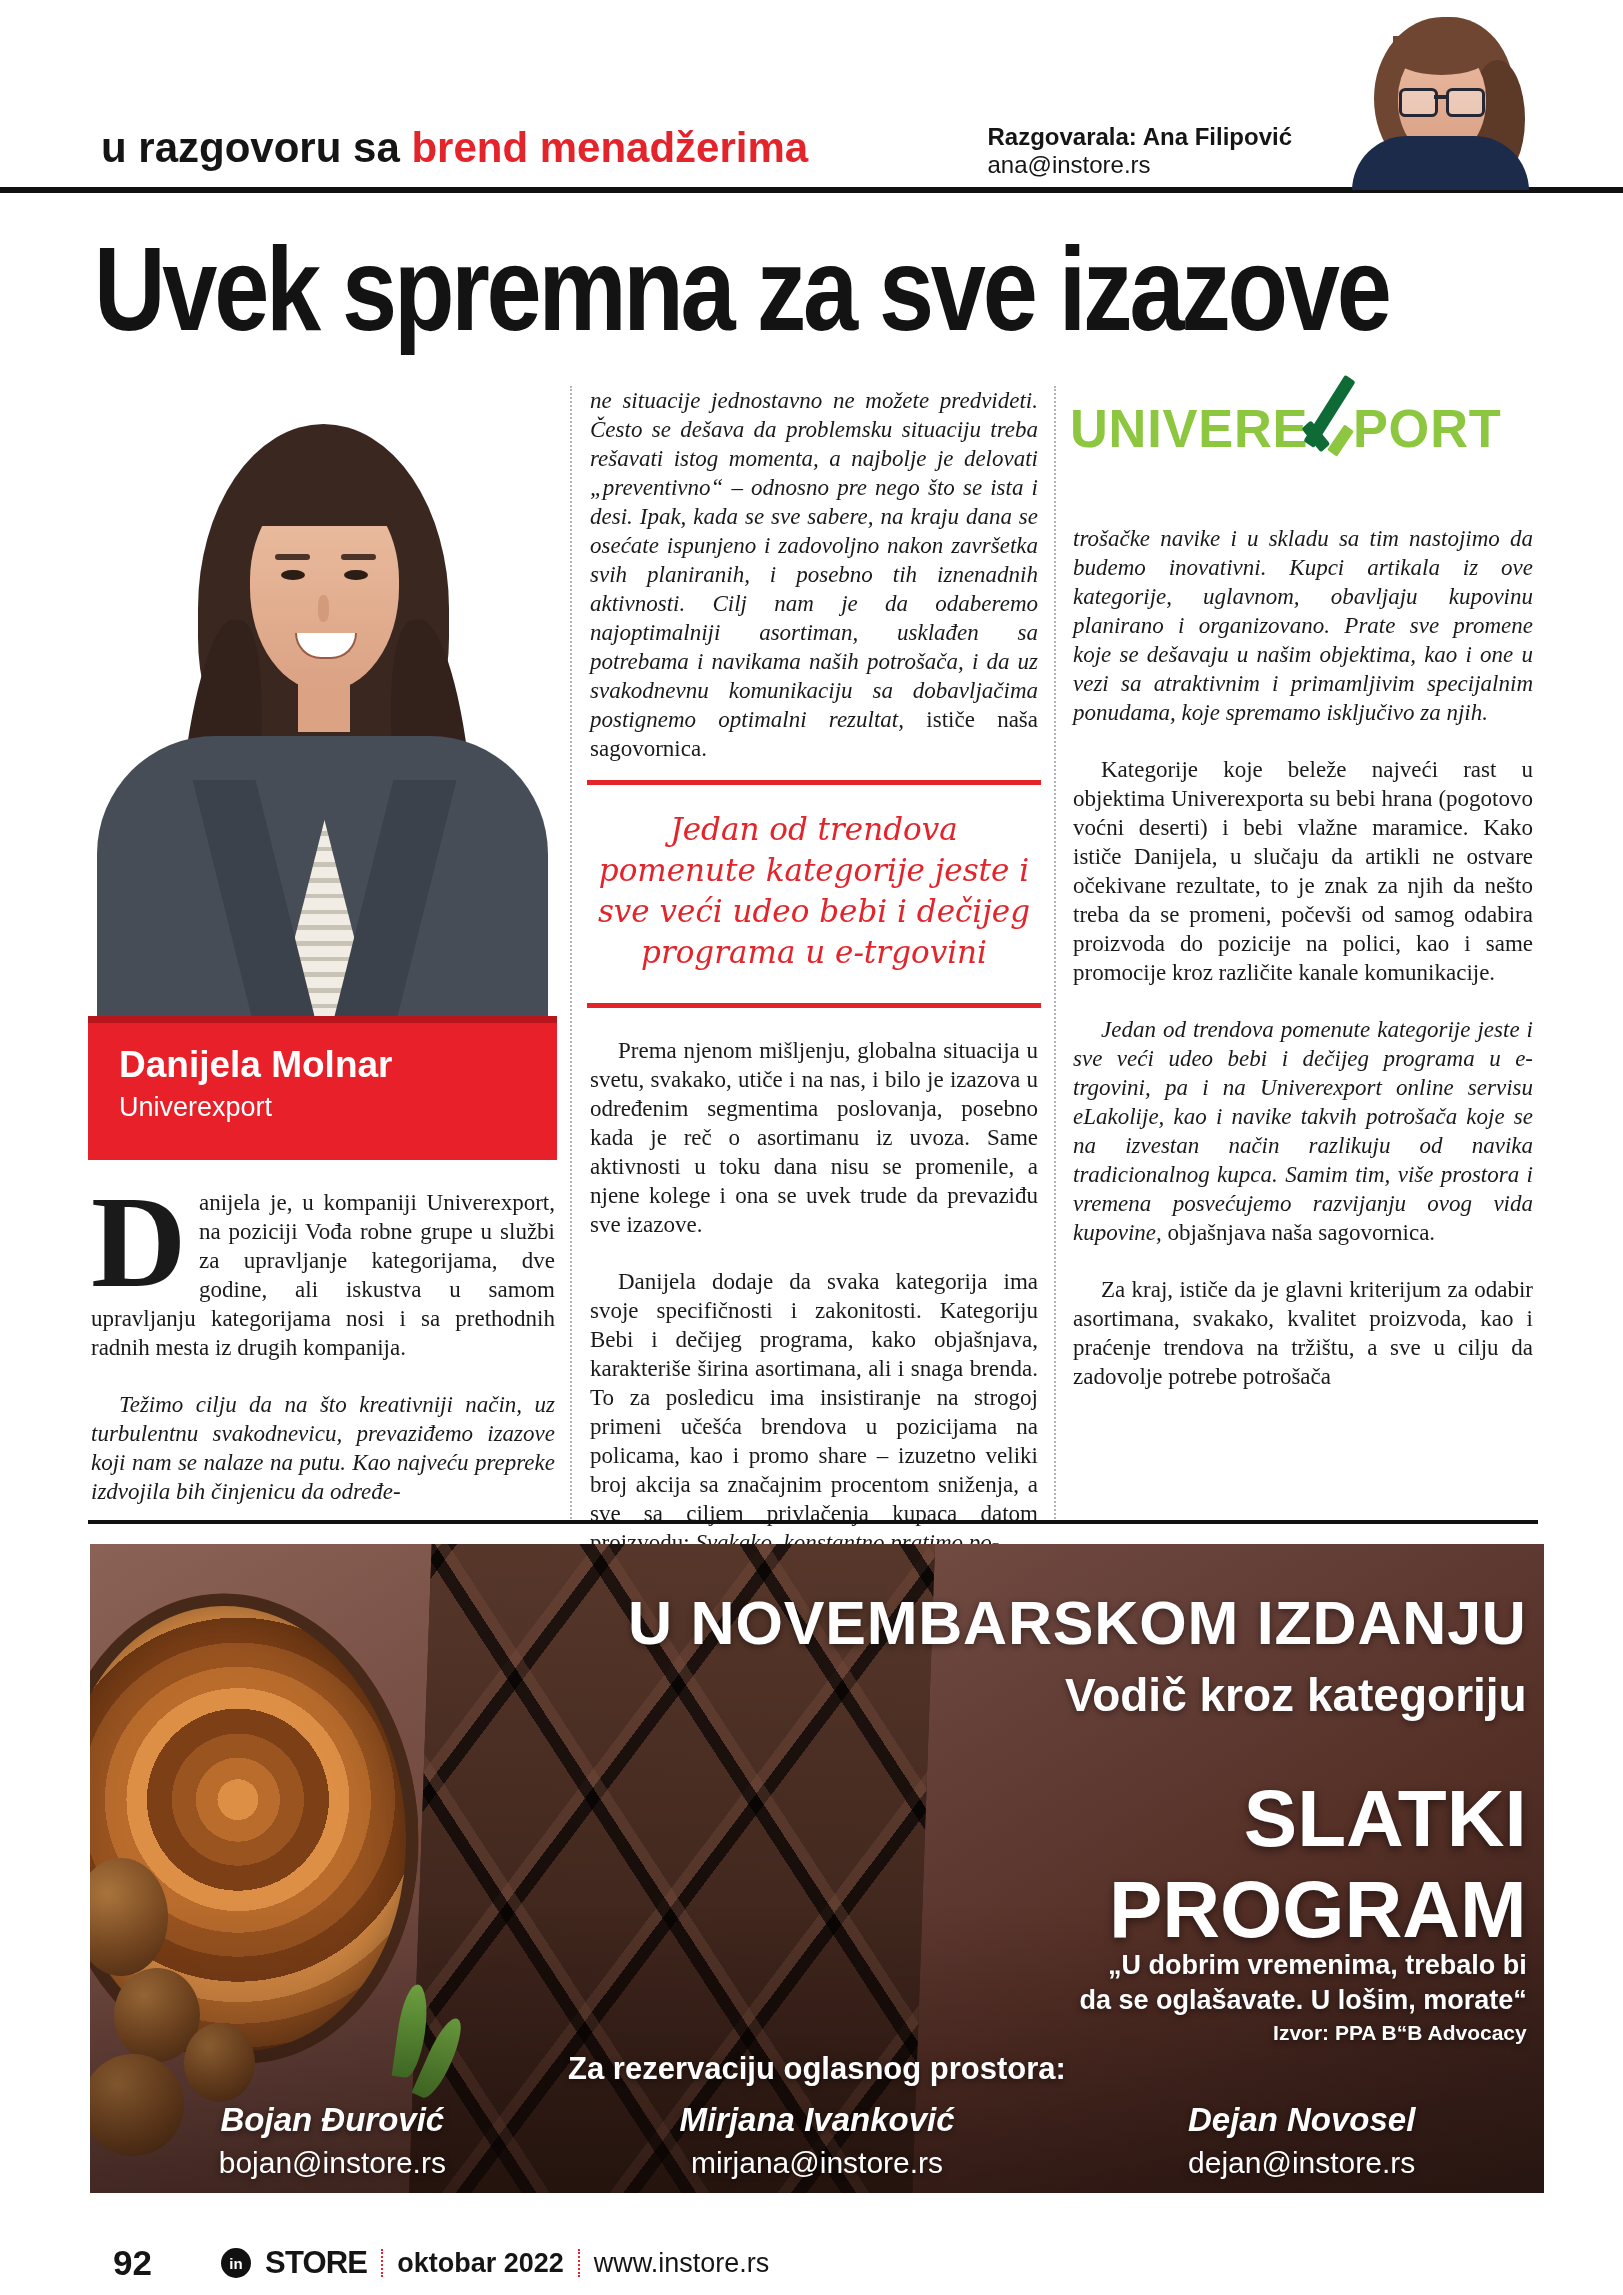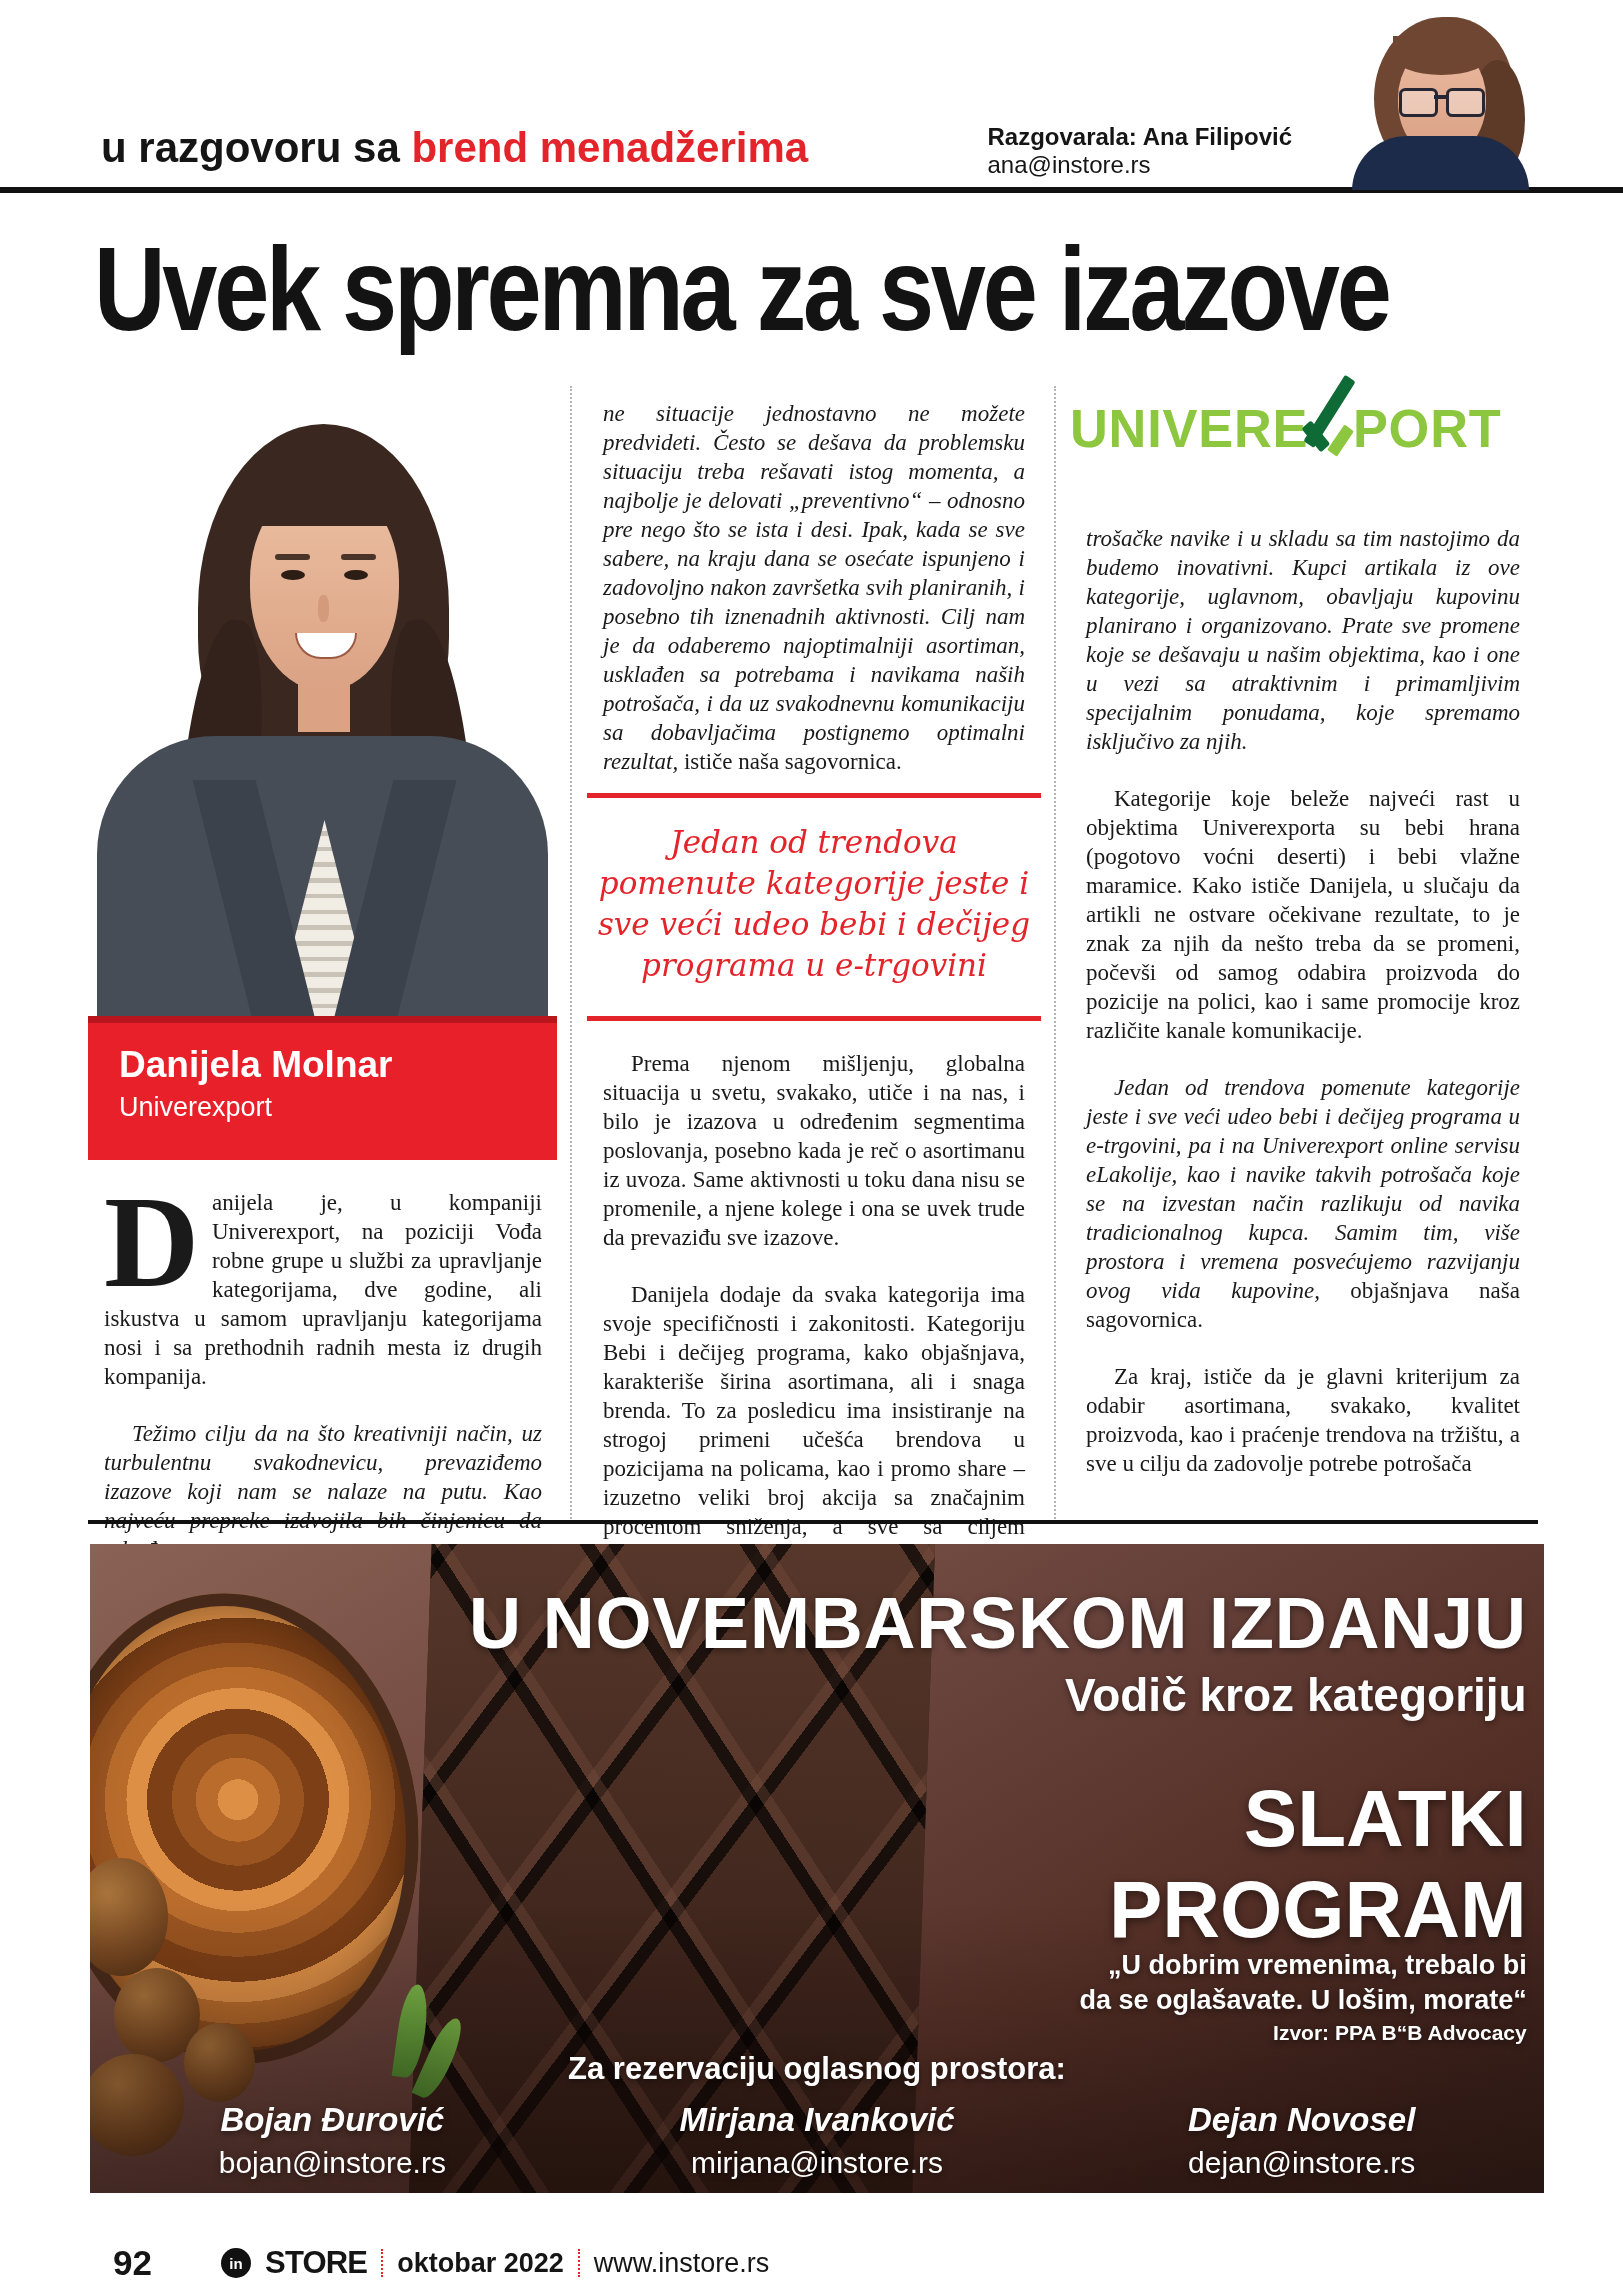--- a/index.html
+++ b/index.html
@@ -29,21 +29,21 @@
          transform:scaleX(.84);transform-origin:left top;white-space:nowrap;color:#131313;}
   
   .col{position:absolute;top:383px;font-family:"Liberation Serif",serif;font-size:23px;line-height:29px;
        text-align:justify;color:#1a1a1a;}
   .col1{left:88px;width:470px;}
   .col2{left:587px;width:454px;}
   .col3{left:1070px;width:466px;}
   .vdiv{position:absolute;top:386px;height:1136px;width:0;border-left:2.4px dotted #b5b5b5;}
   .vdiv.d1{left:570px;}.vdiv.d2{left:1054px;}
   .it{font-style:italic;}
-  p.para{margin:16px;}
+  p.para{margin:3px;}
   p.indent{text-indent:28px;}
   p.gap{margin-top:28px;}
   .dropcap{float:left;font-size:132px;line-height:96px;font-weight:bold;padding:6.3px 12.6px 0 0;font-family:"Liberation Serif",serif;}
   
   .portrait{position:relative;width:470px;height:633px;background:#fff;overflow:hidden;}
   .dp-hairback{position:absolute;left:110px;top:41px;width:251px;height:369px;border-radius:50% 50% 42% 42%;background:#3a2820;}
   .dp-strandL{position:absolute;left:93px;top:236px;width:75px;height:361px;border-radius:45%;background:#33221b;transform:rotate(6deg);}
   .dp-strandR{position:absolute;left:308px;top:236px;width:75px;height:338px;border-radius:45%;background:#33221b;transform:rotate(-6deg);}
   .dp-face{position:absolute;left:162px;top:102px;width:149px;height:206px;border-radius:48% 48% 52% 52%;background:linear-gradient(#ecbfa2,#dba284);}
   .dp-hairtop{position:absolute;left:154px;top:75px;width:165px;height:68px;border-radius:50% 50% 0 0;background:#3a2820;}
@@ -92,21 +92,21 @@
                             repeating-linear-gradient(-55deg, rgba(0,0,0,.65) 0 12.6px, rgba(120,78,62,.35) 12.6px 23.6px, transparent 23.6px 134px),
                             linear-gradient(#5a392c,#2c1812);}
   .ad-nut{position:absolute;border-radius:50%;background:radial-gradient(circle at 35% 30%,#a9743c,#7a4a22 55%,#4e2c12);}
   .n1{left:-15.7px;top:314px;width:94px;height:118px;}
   .n2{left:23.6px;top:424px;width:86px;height:94px;}
   .n3{left:-7.9px;top:510px;width:102px;height:102px;}
   .n4{left:94px;top:479px;width:71px;height:79px;}
   .ad-leaf{position:absolute;background:linear-gradient(#7ab648,#4e8a2e);border-radius:50% 50% 50% 0;}
   .lf1{left:308px;top:440px;width:27px;height:94px;transform:rotate(8deg);}
   .lf2{left:338px;top:471px;width:23.6px;height:86px;transform:rotate(24deg);}
-  .ad-l1{position:absolute;right:17.3px;top:38px;font-size:72px;font-weight:bold;letter-spacing:0.8px;text-shadow:0 2.4px 7.9px rgba(0,0,0,.45);}
+  .ad-l1{position:absolute;right:17.3px;top:44px;font-size:61px;font-weight:bold;letter-spacing:0.8px;text-shadow:0 2.4px 7.9px rgba(0,0,0,.45);}
   .ad-l2{position:absolute;right:17.3px;top:124px;font-size:46px;font-weight:bold;text-shadow:0 2.4px 7.9px rgba(0,0,0,.45);}
   .ad-l3{position:absolute;right:17.3px;top:229px;font-size:80px;font-weight:bold;letter-spacing:0;text-shadow:0 3.1px 9.4px rgba(0,0,0,.5);margin-left:16px;}
   .ad-l4{position:absolute;right:17.3px;top:320px;font-size:80px;font-weight:bold;text-shadow:0 3.1px 9.4px rgba(0,0,0,.5);}
   .ad-quote{position:absolute;right:17.3px;top:404px;font-size:27px;line-height:35px;font-weight:bold;text-align:right;text-shadow:0 1.6px 6.3px rgba(0,0,0,.5);}
   .ad-source{position:absolute;right:17.3px;top:477px;font-size:21px;font-weight:bold;text-shadow:0 1.6px 6.3px rgba(0,0,0,.5);}
   .ad-cta{position:absolute;left:0;width:100%;top:507px;text-align:center;font-size:31px;font-weight:bold;text-shadow:0 1.6px 6.3px rgba(0,0,0,.5);}
   .ad-contacts{position:absolute;left:0;bottom:12.6px;width:100%;display:flex;}
   .contact{flex:1;text-align:center;}
   .contact .nm{font-size:33px;font-weight:bold;text-shadow:0 1.6px 6.3px rgba(0,0,0,.5);font-style:italic;}
   .contact .em{font-size:30px;margin-top:7.9px;text-shadow:0 1.6px 6.3px rgba(0,0,0,.5);}

